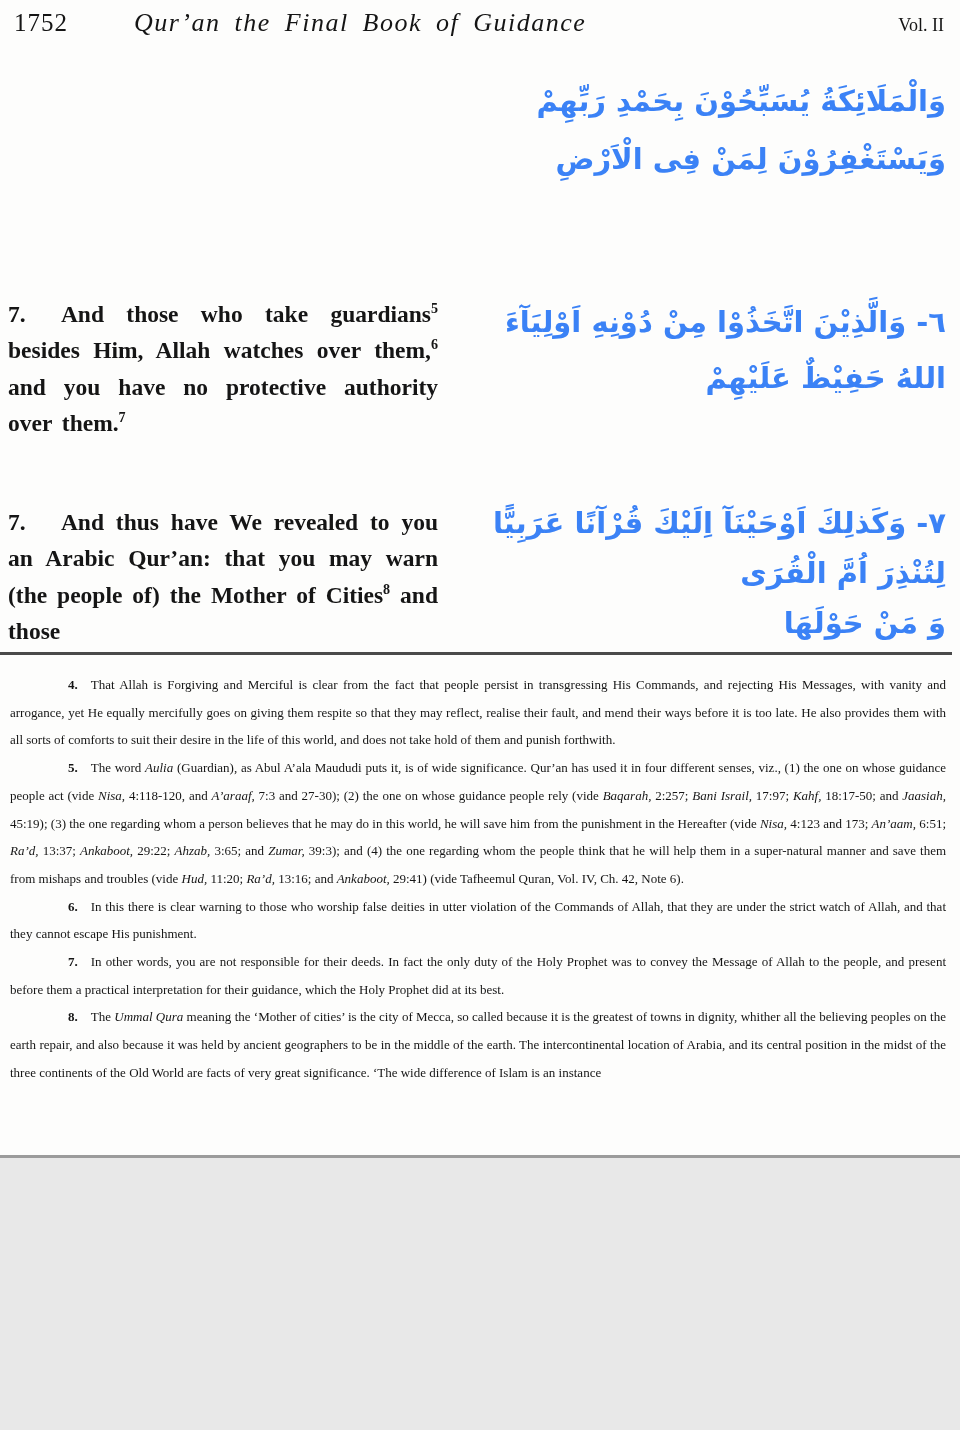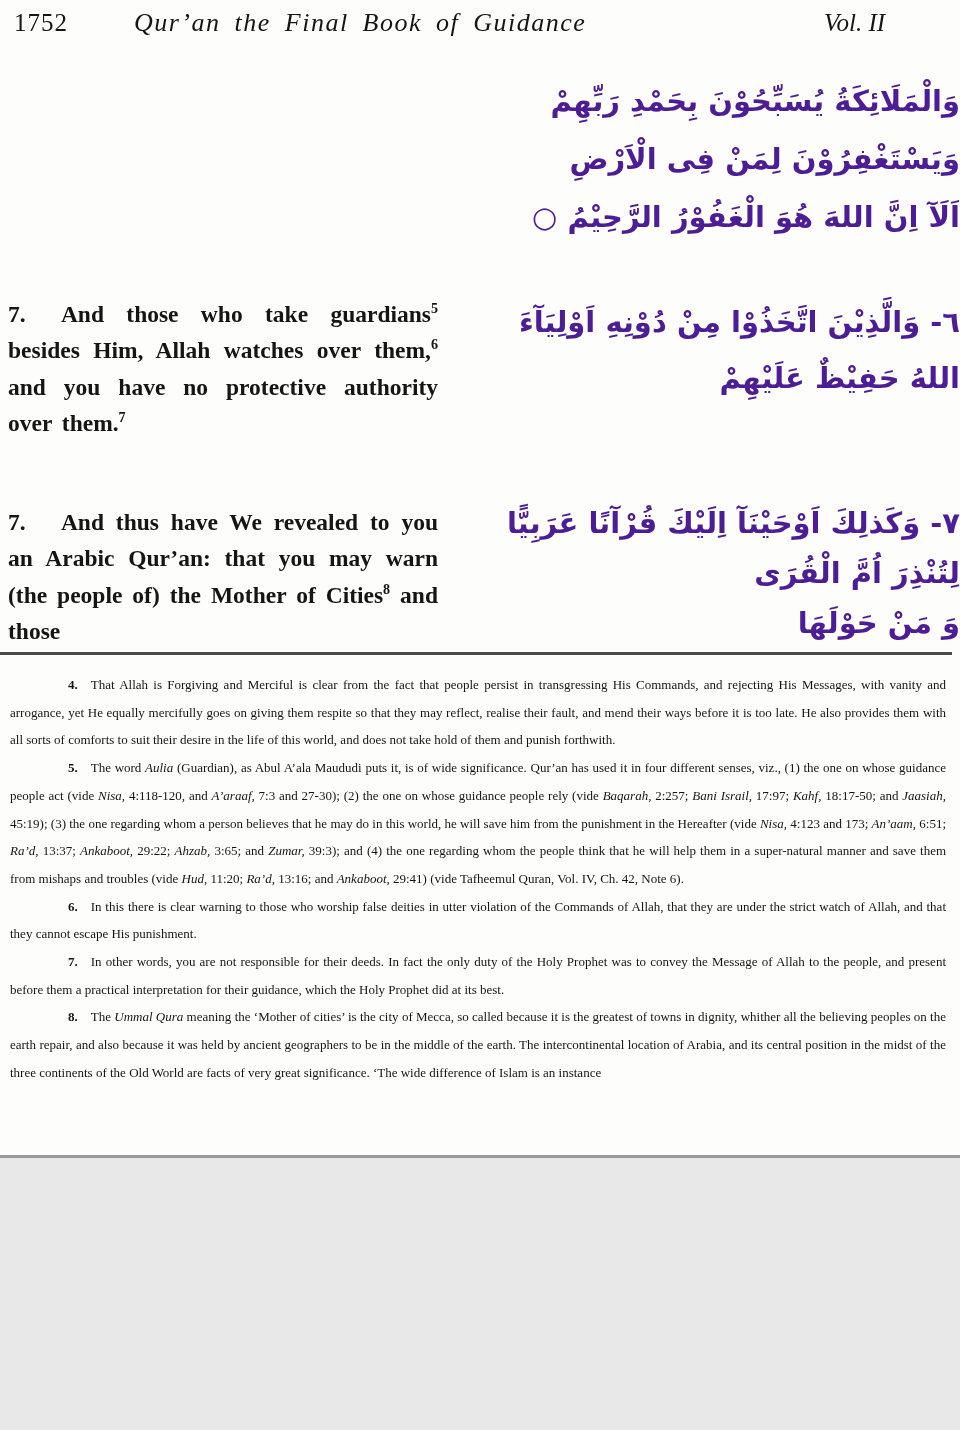--- a/index.html
+++ b/index.html
@@ -21,21 +21,21 @@
   }
   .page-num{font-size:25px;letter-spacing:1px;}
   .running-title{
     text-align:left;
     font-style:italic;
     font-size:26px;
     letter-spacing:1.5px;
     word-spacing:6px;
     white-space:nowrap;
   }
-  .volume{font-size:25px;text-align:left;font-style:italic;}
+  .volume{font-size:18px;text-align:right;}
   
   .verses{height:600px;margin-top:12px;}
   .vrow{display:flex;}
   .vrow1{height:238px;}
   .vrow2{height:206px;}
   .vrow3{height:156px;}
   .eng{
     width:438px;
     padding-left:8px;
     box-sizing:border-box;
@@ -50,24 +50,25 @@
   }
   .vrow1 .eng p{padding-top:6px;}
   .vrow2 .eng p{padding-top:8px;}
   .vrow3 .eng p{padding-top:10px;}
   .eng sup{font-size:60%;line-height:0;}
   .arabic{
     flex:1;
     direction:rtl;
     text-align:right;
     padding-left:14px;
+    padding-right:14px;
     font-family:"DejaVu Sans", sans-serif;
     font-weight:bold;
     font-size:29px;
-    color:#4c1d95;
+    color:#3b82f6;
   }
   .arabic .aline{white-space:nowrap;}
   .ar1{padding-top:22px;line-height:58px;}
   .ar2{padding-top:6px;line-height:56px;}
   .ar3{padding-top:4px;line-height:50px;}
   
   .rule{
     height:3px;
     background:#4a4a4a;
     width:952px;
@@ -105,21 +106,20 @@
     <div class="running-title">Qur’an the Final Book of Guidance</div>
     <div class="volume">Vol. II</div>
   </div>
 
   <div class="verses">
 
     <div class="vrow vrow1">
       <div class="arabic ar1">
         <div class="aline">وَالْمَلَائِكَةُ يُسَبِّحُوْنَ بِحَمْدِ رَبِّهِمْ</div>
         <div class="aline">وَيَسْتَغْفِرُوْنَ لِمَنْ فِى الْاَرْضِ</div>
-        <div class="aline">اَلَآ اِنَّ اللهَ هُوَ الْغَفُوْرُ الرَّحِيْمُ ○</div>
       </div>
     </div>
 
     <div class="vrow vrow2">
       <div class="eng">
         <p><span>7.  And those who take guardians</span><sup>5</sup><span> besides Him, Allah watches over them,</span><sup>6</sup><span> and you have no protective authority over them.</span><sup>7</sup></p>
       </div>
       <div class="arabic ar2">
         <div class="aline">٦- وَالَّذِيْنَ اتَّخَذُوْا مِنْ دُوْنِهِ اَوْلِيَآءَ</div>
         <div class="aline">اللهُ حَفِيْظٌ عَلَيْهِمْ</div>

